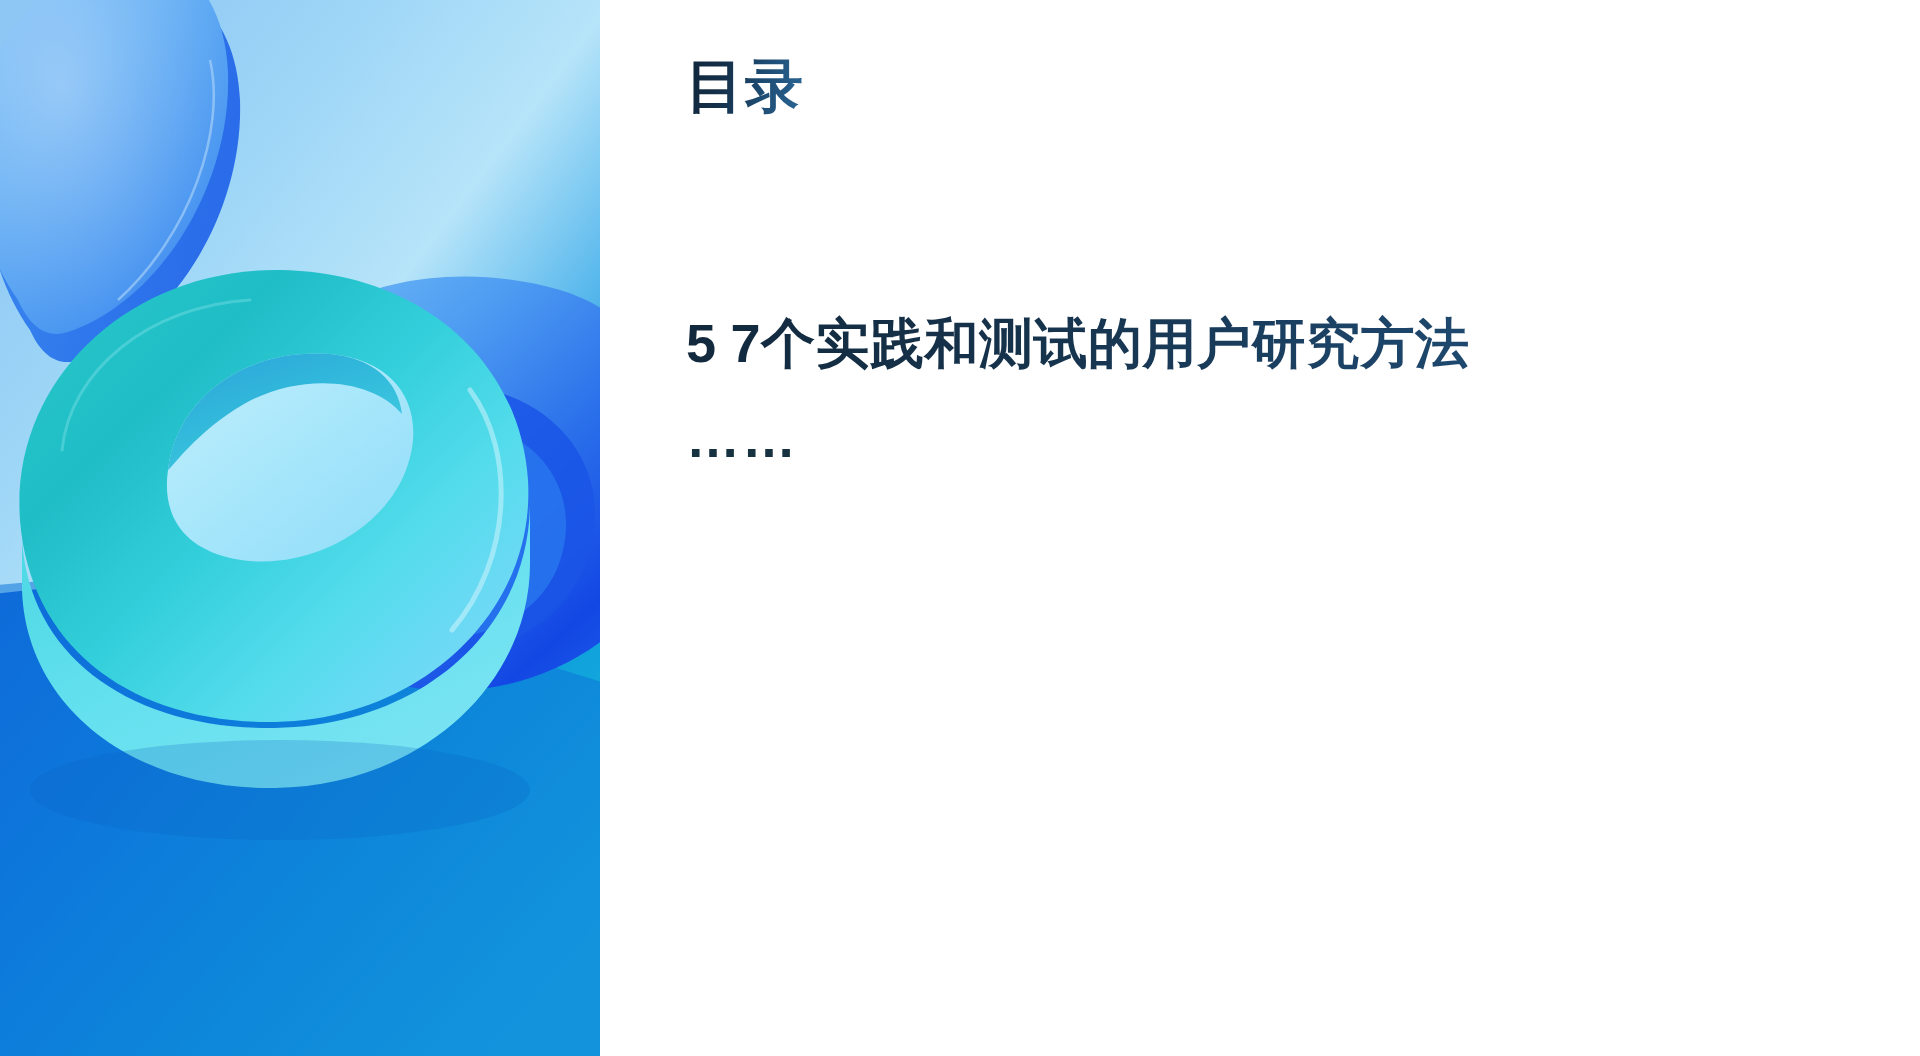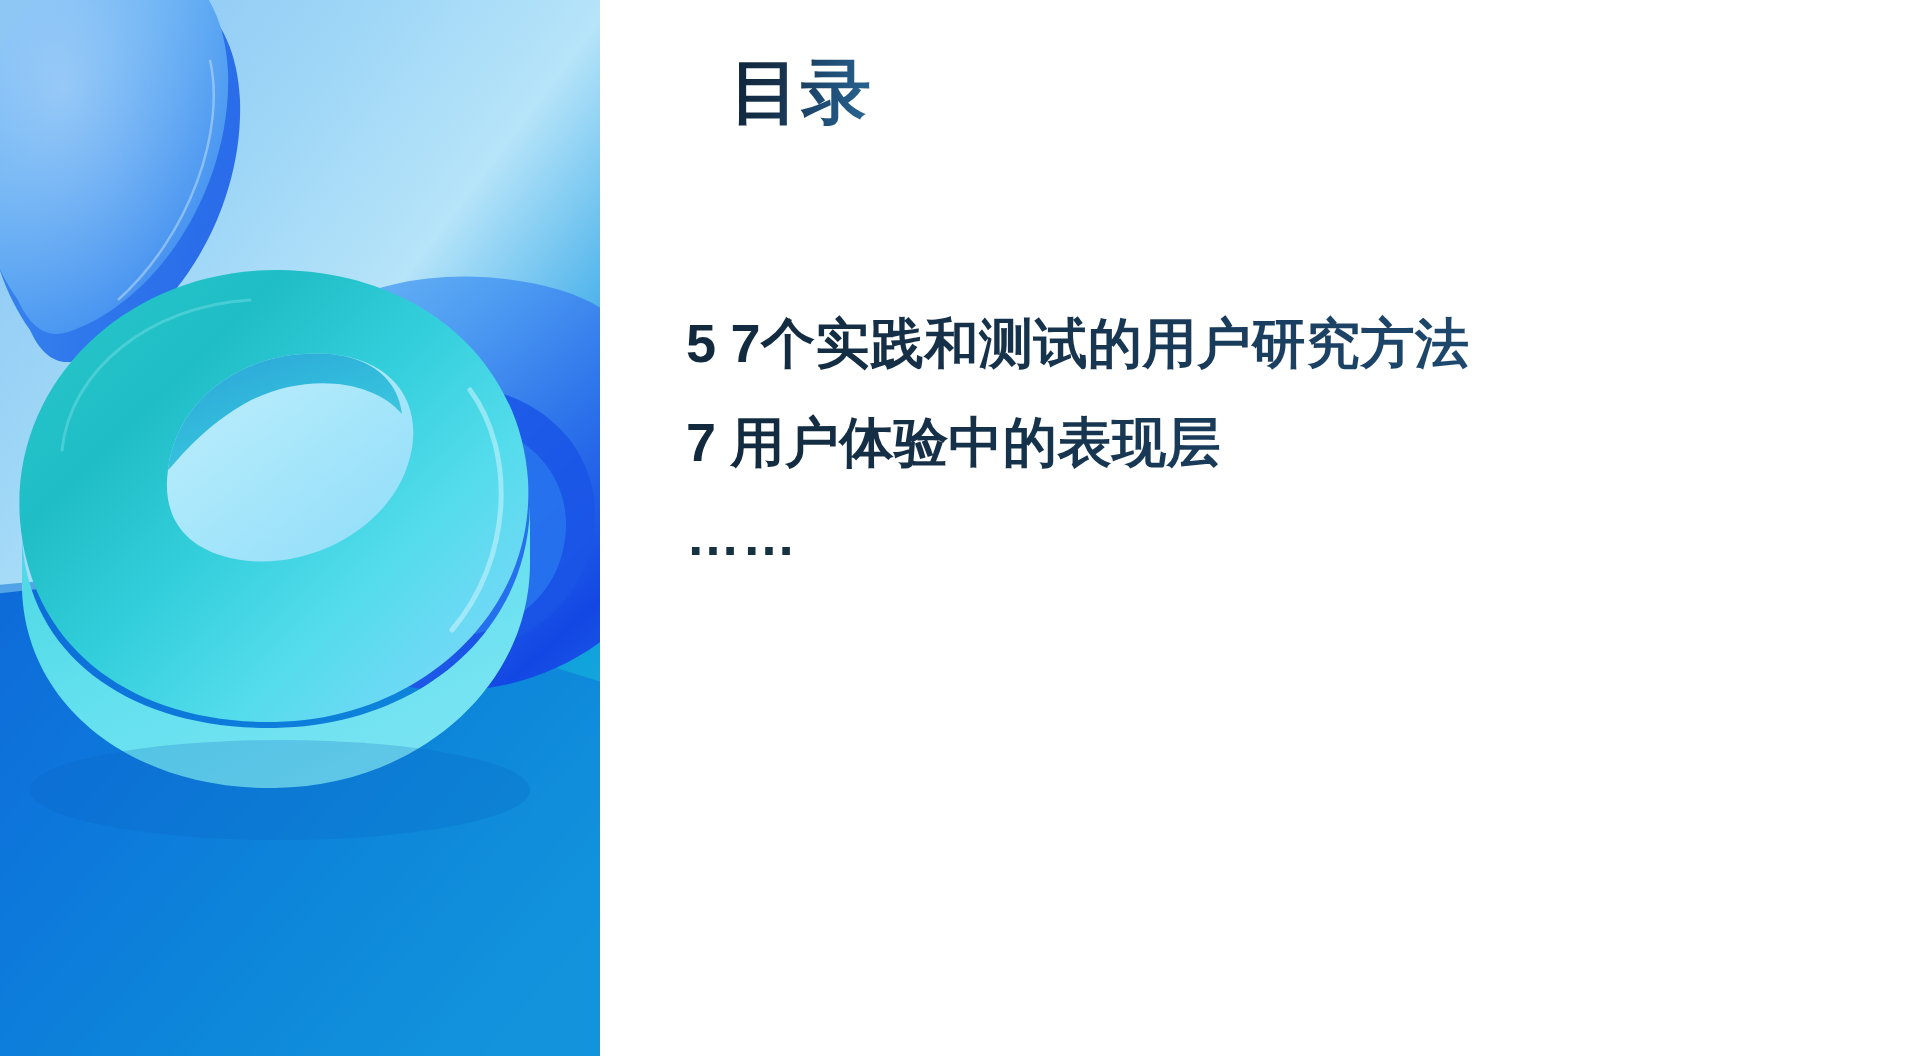--- a/index.html
+++ b/index.html
@@ -47,31 +47,30 @@
     left: 686px;
     top: 0;
     width: 1180px;
     height: 1056px;
   }
 
   .page-title {
     position: absolute;
     left: 0;
     top: 56px;
-    font-size: 70px;
+    font-size: 58px;
     font-weight: 700;
     letter-spacing: 1px;
     line-height: 1.05;
     background: linear-gradient(100deg, #10263a 0%, #15304a 32%, #1d4a70 62%, #2b6898 100%);
     -webkit-background-clip: text;
     background-clip: text;
     color: transparent;
     -webkit-text-fill-color: transparent;
     white-space: nowrap;
-    margin-left: 44px;
   }
 
   .toc-list {
     position: absolute;
     left: 0;
     top: 282px;
     width: 1180px;
     margin-top: 30px;
   }
 
@@ -231,22 +230,19 @@
 
     <div class="page-title">目录</div>
 
     <div class="toc-list">
 
       <div class="toc-item">
         <span class="num">5</span><span>7个实践和测试的用户研究方法</span>
       </div>
 
 
-      <div class="toc-item">
-        <span class="num">7</span><span>用户体验中的表现层</span>
-      </div>
 
       <div class="toc-more">……</div>
 
     </div>
   </div>
 
 </div>
 
 </body></html>

